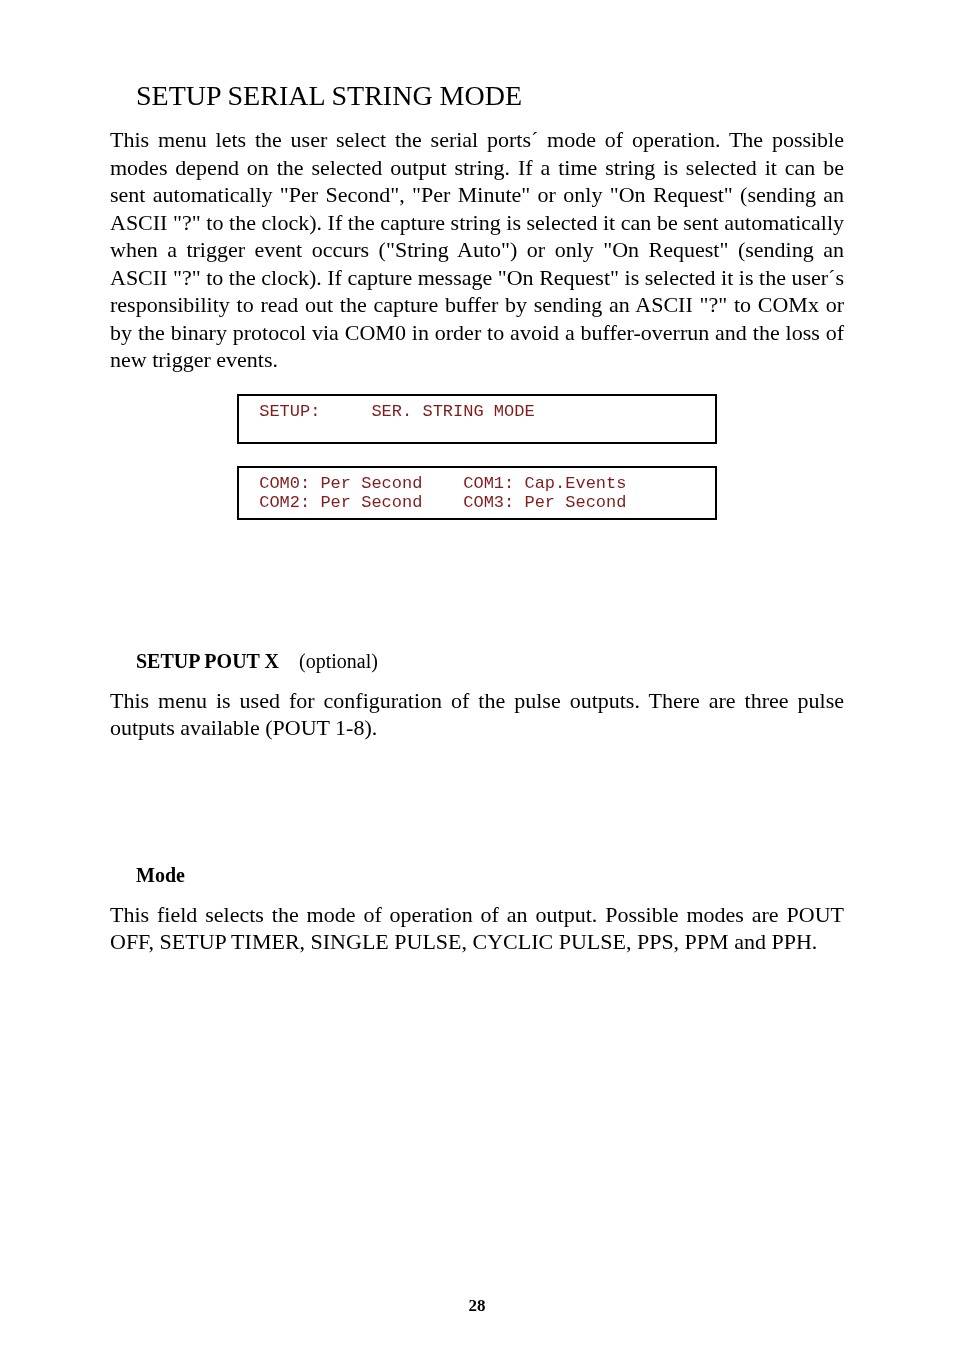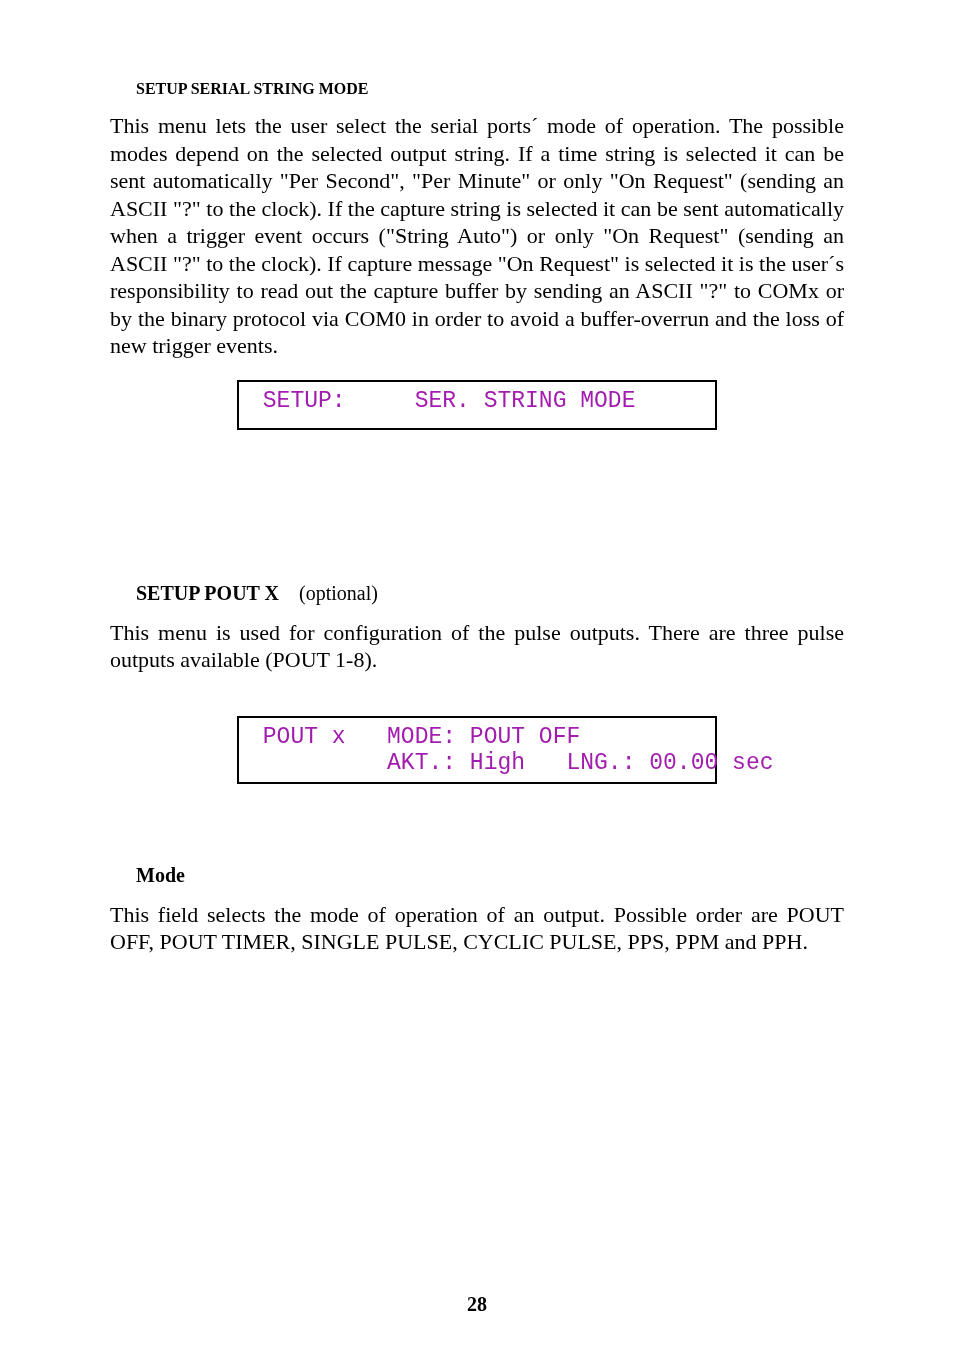--- a/index.html
+++ b/index.html
@@ -8,22 +8,22 @@
     background: #fff;
     font-family: "Times New Roman", Times, serif;
     color: #000;
     width: 954px;
     height: 1350px;
     position: relative;
     box-sizing: border-box;
     padding: 80px 110px 0 110px;
   }
   .heading {
-    font-weight: bold;
-    font-size: 16px;
+    font-weight: normal;
+    font-size: 28px;
     margin-bottom: 14px;
     margin-left: 26px;
   }
   .heading-sub {
     font-weight: bold;
     font-size: 20px;
     margin-bottom: 14px;
     margin-left: 26px;
   }
   .para {
@@ -40,69 +40,69 @@
   }
   .screen-box-1line {
     width: 480px;
     height: 50px;
   }
   .screen-box-2line {
     width: 480px;
   }
   .mono {
     font-family: "Courier New", Courier, monospace;
-    font-size: 23px;
-    color: #a21caf;
+    font-size: 17px;
+    color: #7f1d1d;
     white-space: pre;
   }
   .box-group {
     margin-top: 6px;
     margin-bottom: 40px;
   }
   .box-spacer {
     height: 22px;
   }
   .normal-weight { font-weight: normal; margin-left: 15px; }
   .page-num {
     position: absolute;
     bottom: 34px;
     left: 0;
     width: 954px;
     text-align: center;
     font-weight: bold;
-    font-size: 20px;
+    font-size: 17px;
   }
   .section-gap { height: 90px; }
 </style>
 </head>
 <body>
 
 <div class="heading">SETUP SERIAL STRING MODE</div>
 <div class="para">This menu lets the user select the serial ports´ mode of operation. The possible modes depend on the selected output string. If a time string is selected it can be sent automatically "Per Second", "Per Minute" or only "On Request" (sending an ASCII "?" to the clock). If the capture string is selected it can be sent automatically when a trigger event occurs ("String Auto") or only "On Request" (sending an ASCII "?" to the clock). If capture message "On Request" is selected it is the user´s responsibility to read out the capture buffer by sending an ASCII "?" to COMx or by the binary protocol via COM0 in order to avoid a buffer-overrun and the loss of new trigger events.</div>
 
 <div class="box-group">
   <div class="screen-box screen-box-1line">
     <div class="mono"> SETUP:     SER. STRING MODE</div>
   </div>
   <div class="box-spacer"></div>
+  <div class="screen-box screen-box-2line">
+    <div class="mono"> COM0: Per Second    COM1: Cap.Events
+ COM2: Per Second    COM3: Per Second</div>
+  </div>
 </div>
 
 <div class="section-gap"></div>
 
 <div class="heading-sub">
   <span>SETUP POUT X</span><span class="normal-weight"> (optional)</span>
 </div>
 <div class="para">This menu is used for configuration of the pulse outputs. There are three pulse outputs available (POUT 1-8).</div>
 
 <div class="box-group">
   <div class="box-spacer"></div>
-  <div class="screen-box screen-box-2line">
-    <div class="mono"> POUT x   MODE: POUT OFF
-          AKT.: High   LNG.: 00.00 sec</div>
-  </div>
 </div>
 
 <div style="height:40px;"></div>
 
 <div class="heading-sub">Mode</div>
-<div class="para">This field selects the mode of operation of an output. Possible order are POUT OFF, POUT TIMER, SINGLE PULSE, CYCLIC PULSE, PPS, PPM and PPH.</div>
+<div class="para">This field selects the mode of operation of an output. Possible modes are POUT OFF, SETUP TIMER, SINGLE PULSE, CYCLIC PULSE, PPS, PPM and PPH.</div>
 
 <div class="page-num">28</div>
 
 </body></html>

